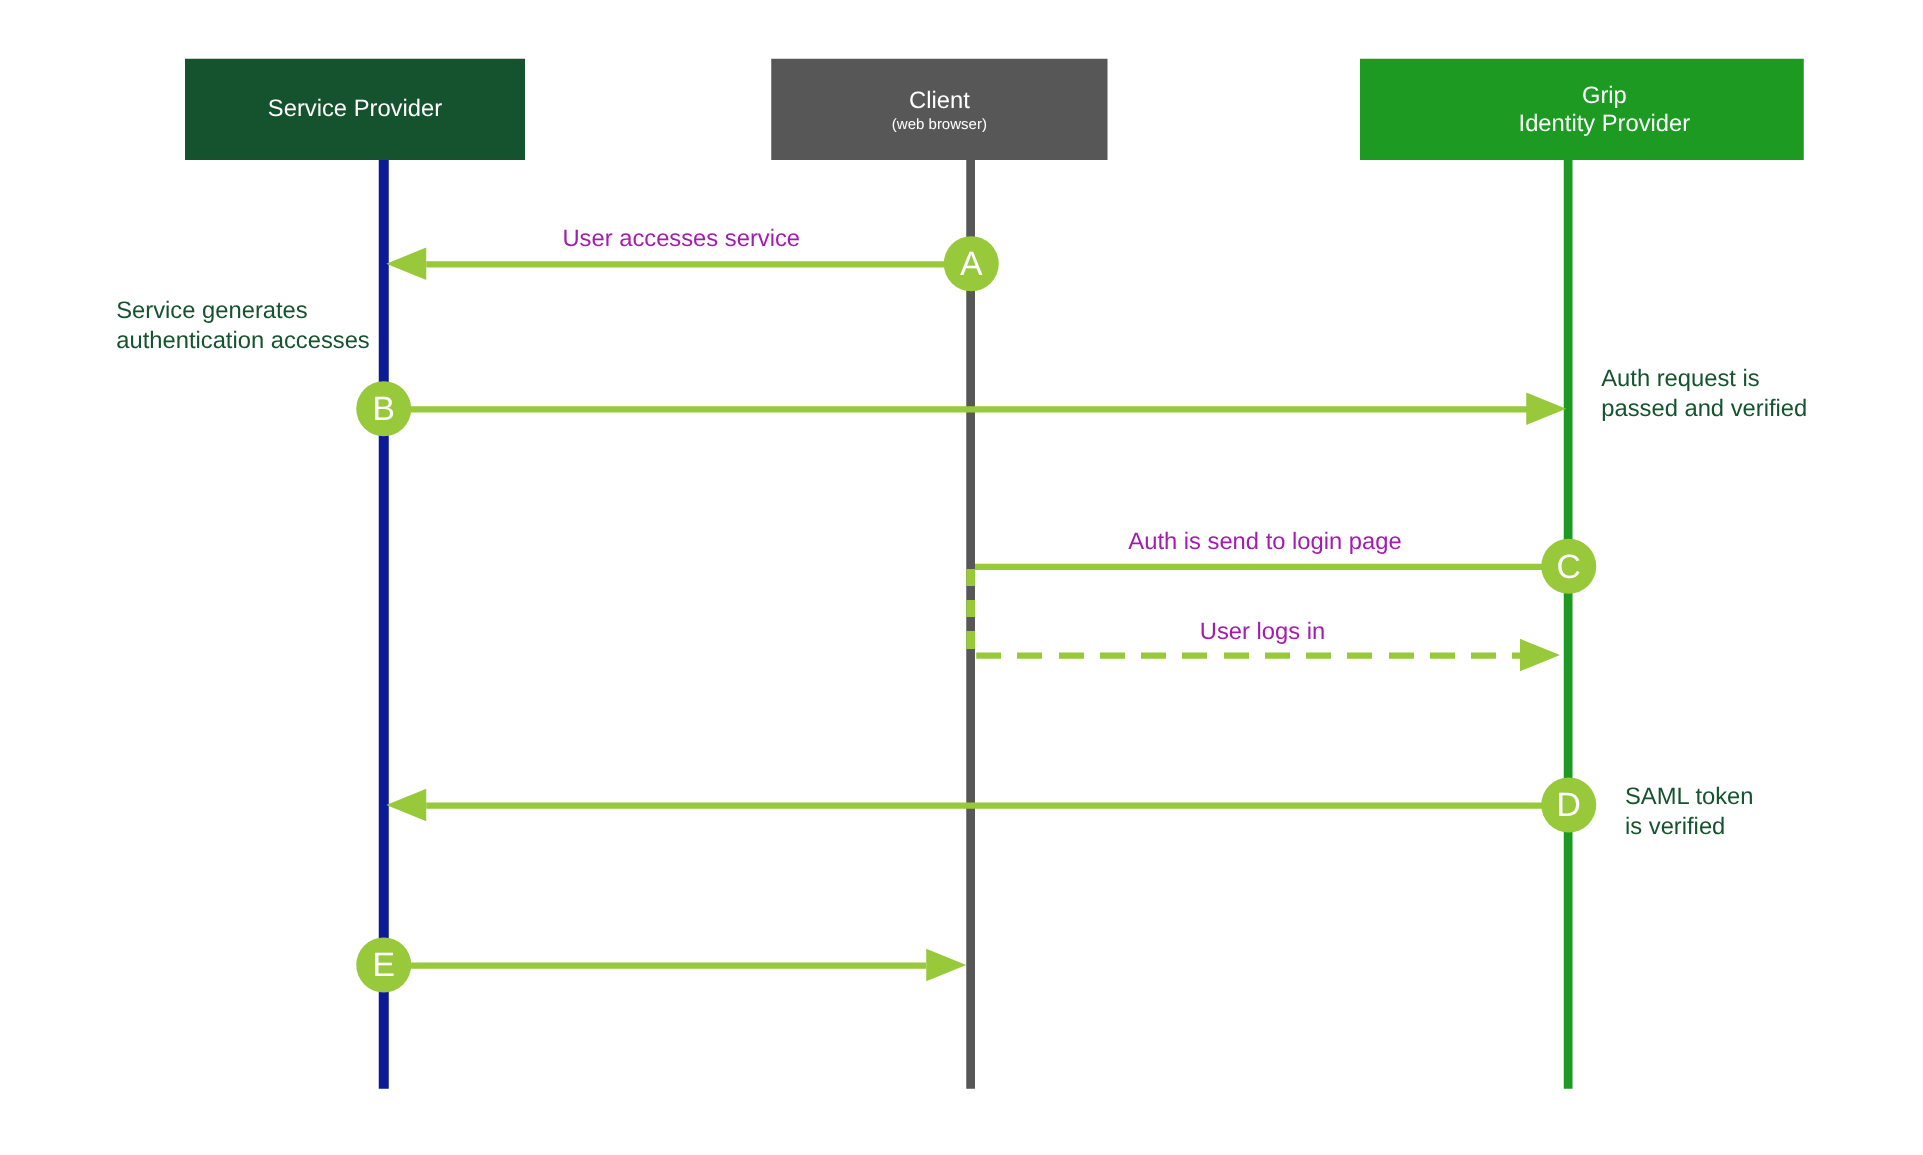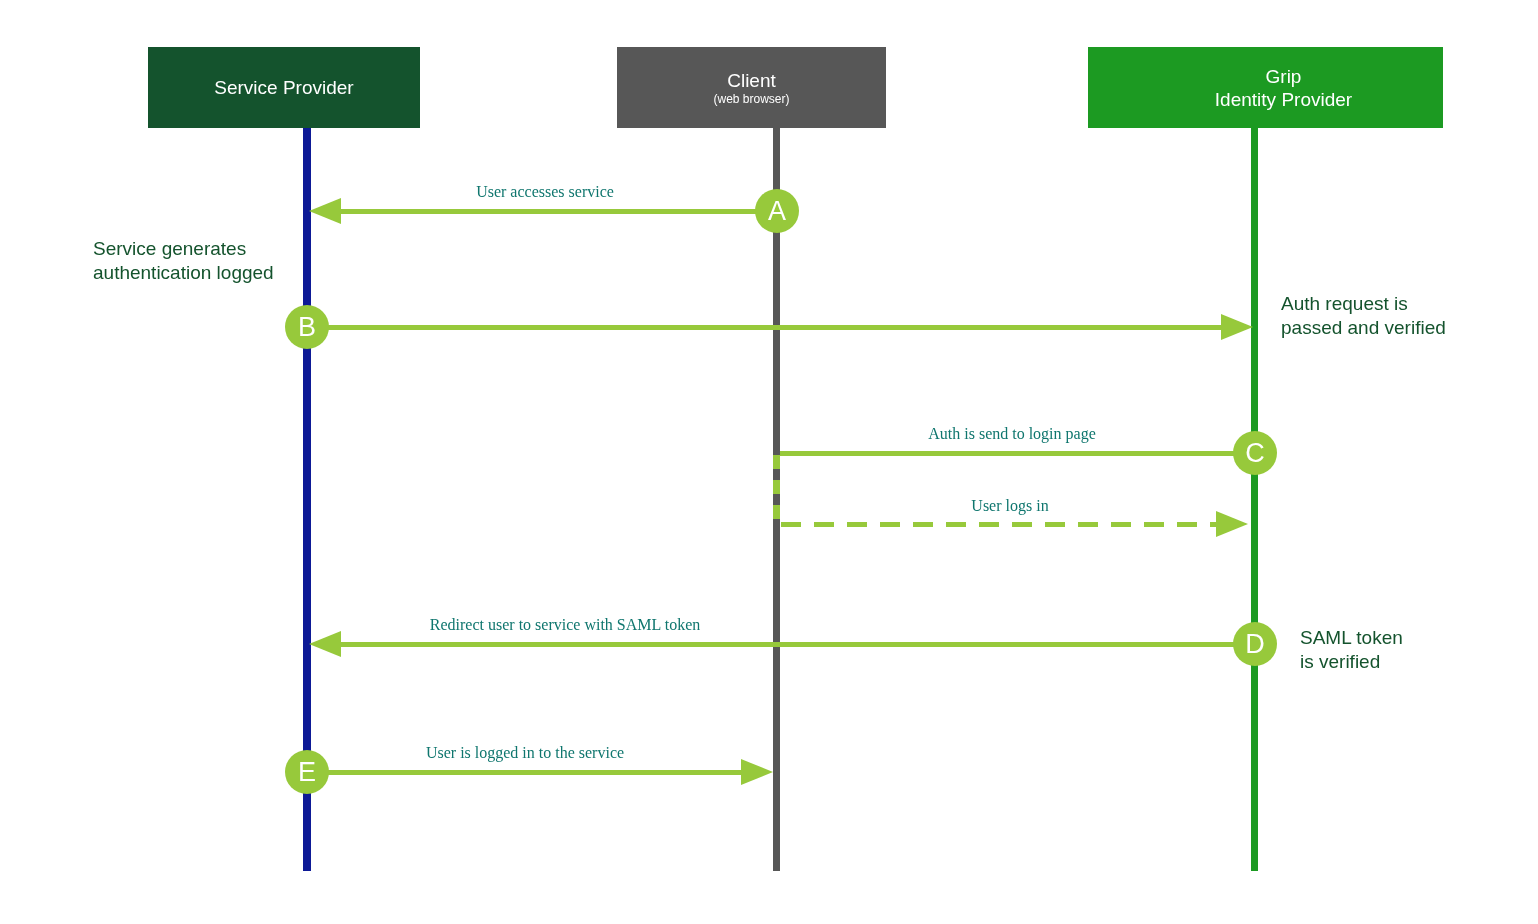--- a/index.html
+++ b/index.html
@@ -84,25 +84,24 @@
     display: flex;
     align-items: center;
     justify-content: center;
     z-index: 5;
   }
   
   .msg-label {
     position: absolute;
     transform: translateX(-50%);
     white-space: nowrap;
-    font-size: 16px;
+    font-size: 19px;
     line-height: 24px;
-    color: #0f766e;
+    color: #a21caf;
     z-index: 4;
-    font-family: Liberation Serif, serif;
   }
   
   .note {
     position: absolute;
     font-size: 19px;
     line-height: 23.5px;
     color: #14532d;
     white-space: nowrap;
   }
 </style>
@@ -127,21 +126,21 @@
   <div class="lifeline ll-cl"></div>
   <div class="lifeline ll-idp"></div>
 
   <div class="msg-label" style="left:545px; top:180px;">User accesses service</div>
   <div class="msg-line" style="left:341px; top:209px; width:436px;"></div>
   <div class="arrow-left" style="left:309px; top:198px;"></div>
   <div class="badge" style="left:755px; top:189px;">A</div>
 
   <div class="note" style="left:93px; top:237px;">
     <div>Service generates</div>
-    <div>authentication logged</div>
+    <div>authentication accesses</div>
   </div>
 
   <div class="msg-line" style="left:307px; top:325px; width:915px;"></div>
   <div class="arrow-right" style="left:1221px; top:314px;"></div>
   <div class="badge" style="left:285px; top:305px;">B</div>
 
   <div class="note" style="left:1281px; top:292px;">
     <div>Auth request is</div>
     <div>passed and verified</div>
   </div>
@@ -149,28 +148,26 @@
   <div class="msg-label" style="left:1012px; top:422px;">Auth is send to login page</div>
   <div class="msg-line" style="left:780px; top:451px; width:475px;"></div>
   <div class="badge" style="left:1233px; top:431px;">C</div>
 
   <div class="activation-dashes" style="left:773px; top:455px; width:7px; height:72px;"></div>
 
   <div class="msg-label" style="left:1010px; top:494px;">User logs in</div>
   <div class="msg-line-dashed" style="left:781px; top:522px; width:436px;"></div>
   <div class="arrow-right" style="left:1216px; top:511px;"></div>
 
-  <div class="msg-label" style="left:565px; top:613px;">Redirect user to service with SAML token</div>
   <div class="msg-line" style="left:341px; top:642px; width:914px;"></div>
   <div class="arrow-left" style="left:309px; top:631px;"></div>
   <div class="badge" style="left:1233px; top:622px;">D</div>
 
   <div class="note" style="left:1300px; top:626px;">
     <div>SAML token</div>
     <div>is verified</div>
   </div>
 
-  <div class="msg-label" style="left:525px; top:741px;">User is logged in to the service</div>
   <div class="msg-line" style="left:307px; top:770px; width:434px;"></div>
   <div class="arrow-right" style="left:741px; top:759px;"></div>
   <div class="badge" style="left:285px; top:750px;">E</div>
 
 </div>
 
 </body></html>

